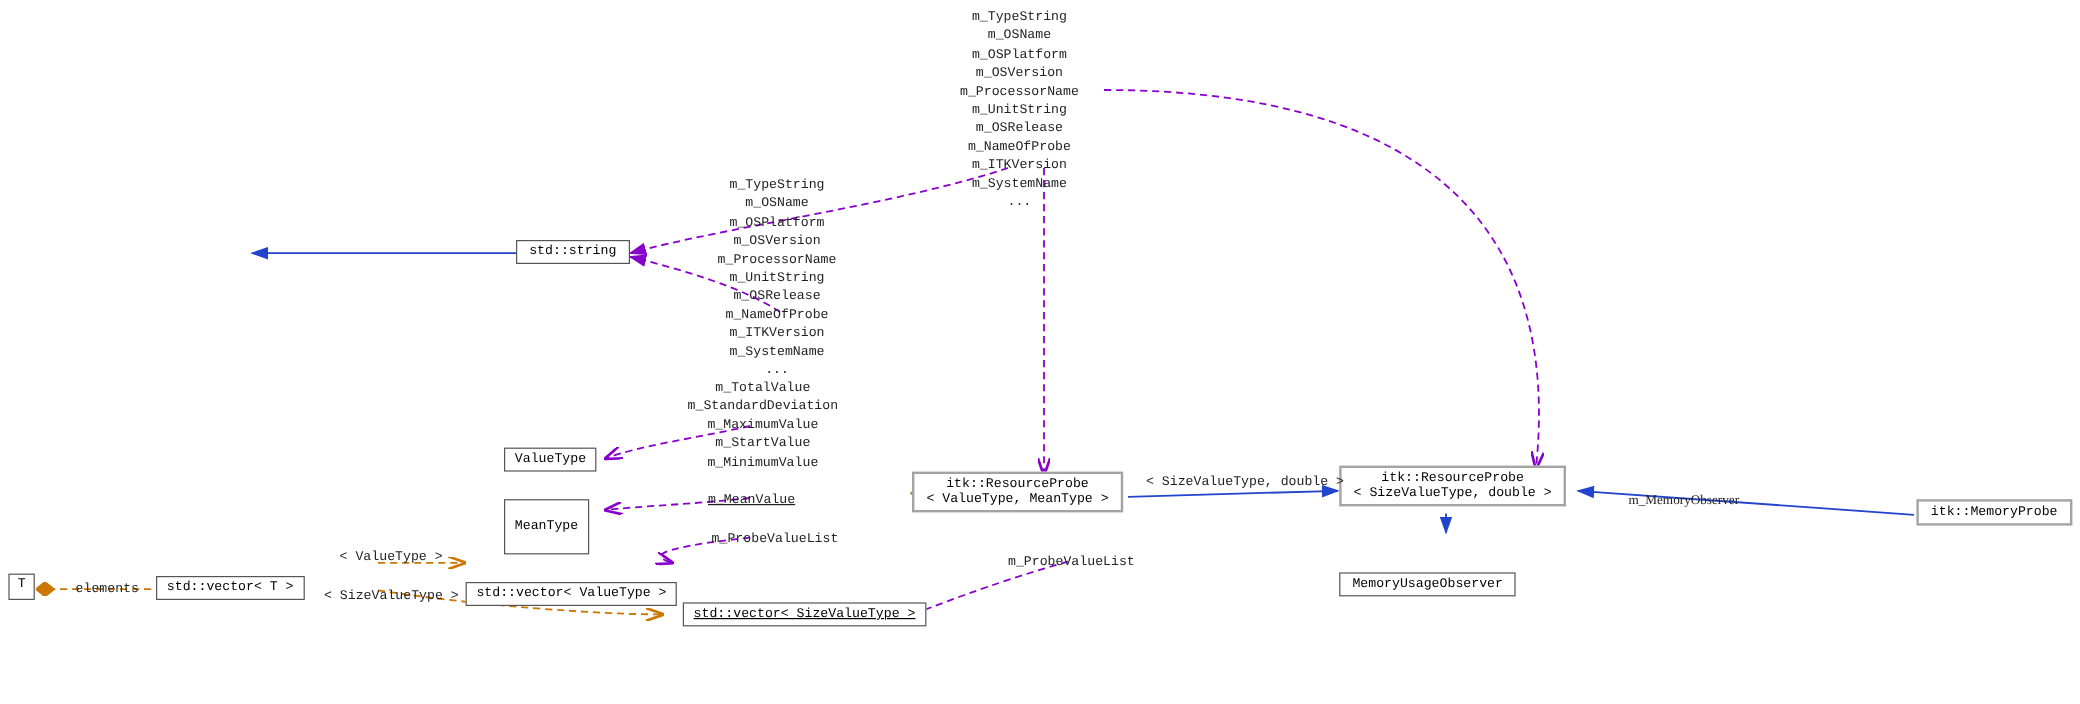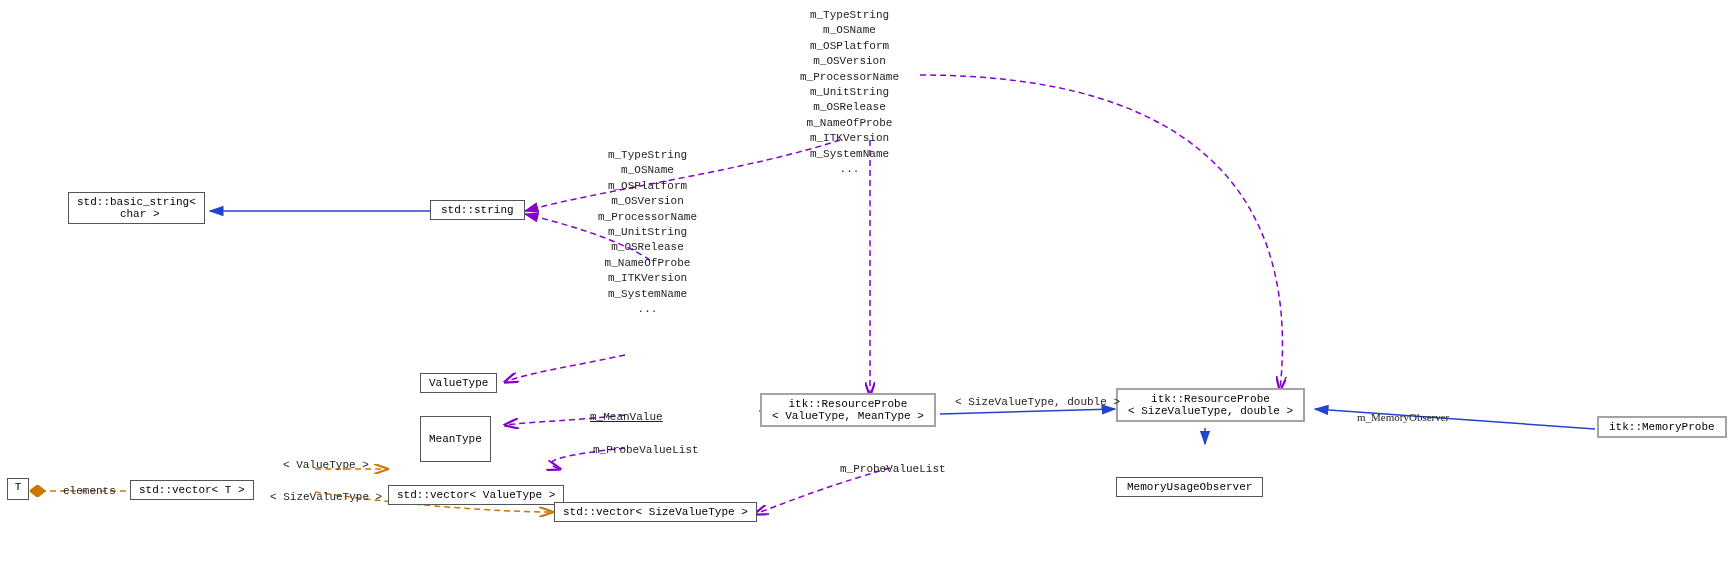--- a/index.html
+++ b/index.html
@@ -114,41 +114,38 @@
   </svg>
 
   <div class="node-box" style="left:7px;top:478px;width:22px;height:22px;padding:2px 4px;">
     <span>T</span>
   </div>
 
   <div class="node-box" style="left:130px;top:480px;padding:3px 8px;">
     <span>std::vector&lt; T &gt;</span>
   </div>
 
-  <div class="node-box" style="left:68px;top:192px;padding:3px 8px;text-align:center;">
-    <span>std::basic_string&lt;<br>&nbsp;char &gt;</span>
-  </div>
 
   <div class="node-box" style="left:430px;top:200px;padding:3px 10px;">
     <span>std::string</span>
   </div>
 
   <div class="node-box" style="left:420px;top:373px;padding:3px 8px;">
     <span>ValueType</span>
   </div>
 
   <div class="node-box" style="left:420px;top:416px;padding:16px 8px;">
     <span>MeanType</span>
   </div>
 
   <div class="node-box" style="left:388px;top:457px;padding:3px 8px;margin-top:28px;">
     <span>std::vector&lt; ValueType &gt;</span>
   </div>
 
-  <div class="node-box" style="left:554px;top:502px;padding:3px 8px;">
+  <div class="node-box" style="left:569px;top:502px;padding:3px 8px;text-decoration:underline;">
     <span>std::vector&lt; SizeValueType &gt;</span>
   </div>
 
   <div class="node-box bold-border" style="left:760px;top:393px;padding:3px 10px;text-align:center;">
     <span>itk::ResourceProbe<br>&lt; ValueType, MeanType &gt;</span>
   </div>
 
   <div class="node-box bold-border" style="left:1116px;top:388px;padding:3px 10px;text-align:center;">
     <span>itk::ResourceProbe<br>&lt; SizeValueType, double &gt;</span>
   </div>
@@ -158,20 +155,21 @@
   </div>
 
   <div class="node-box bold-border" style="left:1597px;top:416px;padding:3px 10px;">
     <span>itk::MemoryProbe</span>
   </div>
 
   <div class="node-label" style="left:800px;top:8px;text-align:center;">m_TypeString<br>m_OSName<br>m_OSPlatform<br>m_OSVersion<br>m_ProcessorName<br>m_UnitString<br>m_OSRelease<br>m_NameOfProbe<br>m_ITKVersion<br>m_SystemName<br>...</div>
 
   <div class="node-label" style="left:598px;top:148px;text-align:center;">m_TypeString<br>m_OSName<br>m_OSPlatform<br>m_OSVersion<br>m_ProcessorName<br>m_UnitString<br>m_OSRelease<br>m_NameOfProbe<br>m_ITKVersion<br>m_SystemName<br>...</div>
 
+  <div class="node-label" style="left:573px;top:317px;text-align:center;">m_TotalValue<br>m_StandardDeviation<br>m_MaximumValue<br>m_StartValue<br>m_MinimumValue</div>
 
   <div class="node-label" style="left:590px;top:410px;text-decoration:underline;">m_MeanValue</div>
 
   <div class="node-label" style="left:593px;top:443px;">m_ProbeValueList</div>
 
   <div class="node-label" style="left:840px;top:462px;">m_ProbeValueList</div>
 
   <div class="node-label" style="left:955px;top:395px;">&lt; SizeValueType, double &gt;</div>
 
   <div class="node-label" style="left:283px;top:458px;">&lt; ValueType &gt;</div>

